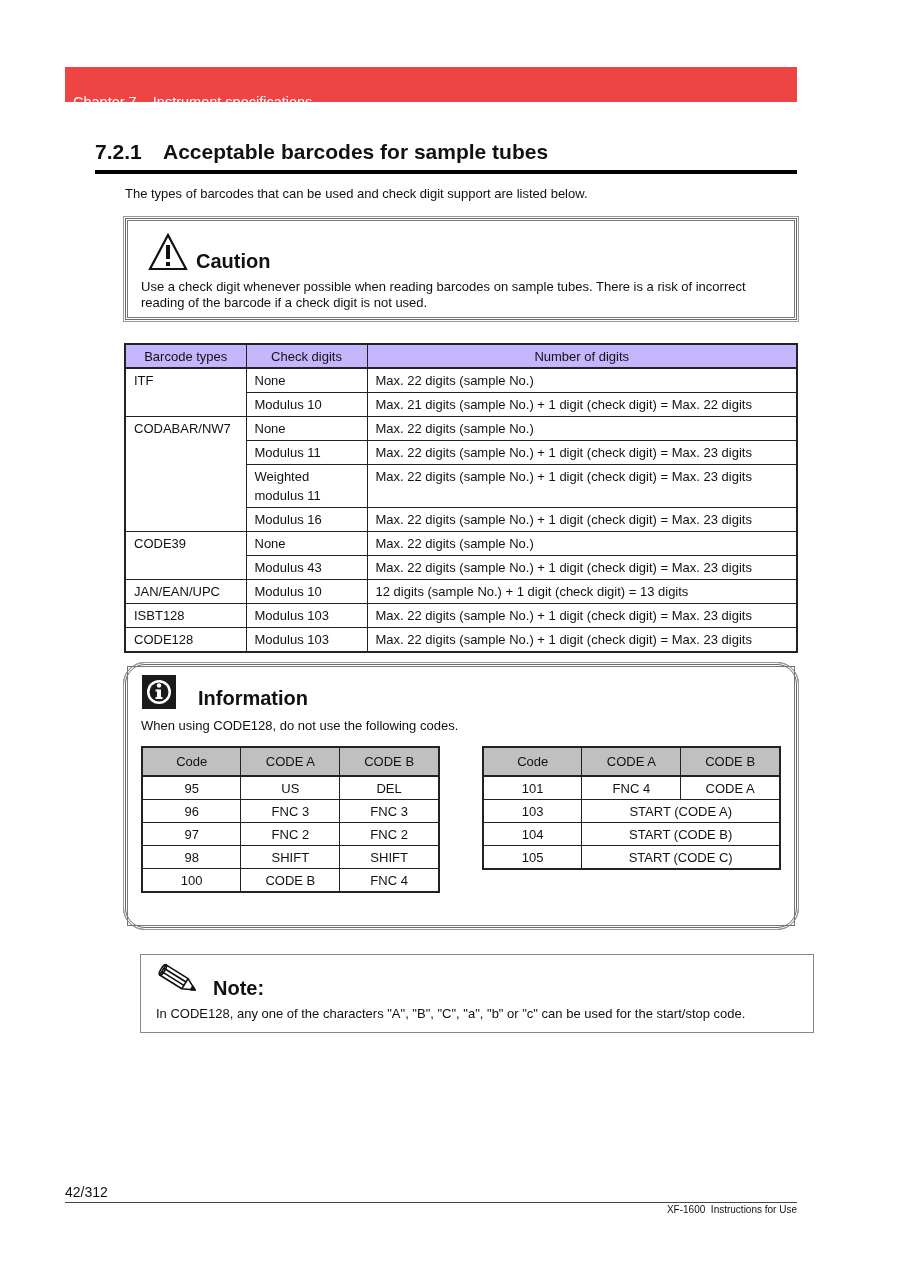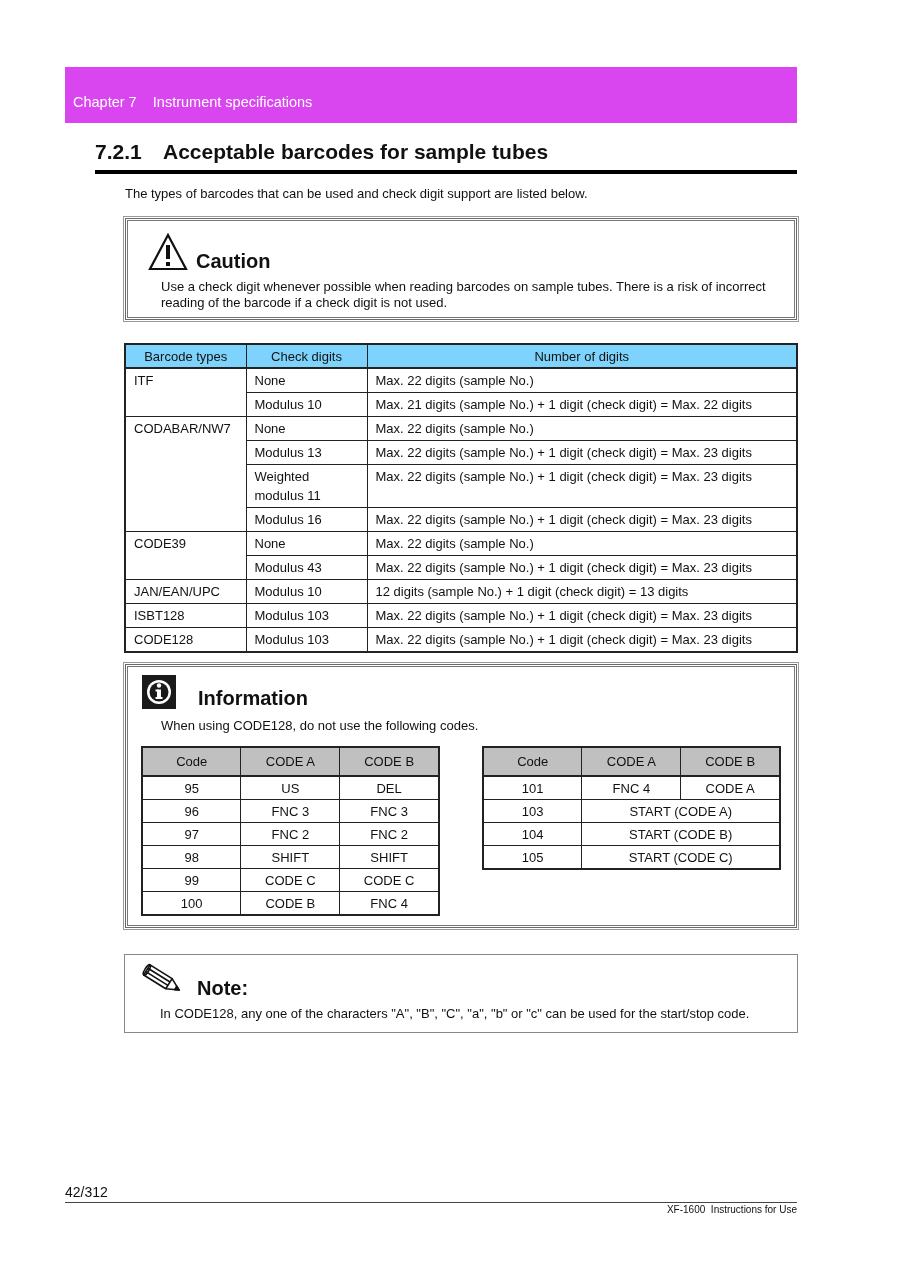--- a/index.html
+++ b/index.html
@@ -1,51 +1,51 @@
 <!DOCTYPE html>
 <html><head>
 <meta charset="utf-8">
 <style>
   html, body { margin:0; padding:0; background:#ffffff; }
   body { width:905px; height:1280px; position:relative; overflow:hidden;
          font-family:"Liberation Sans", sans-serif; color:#111; }
-  .chapter-bar { position:absolute; left:65px; top:67px; width:732px; height:56px;
-                 background:#d946ef; }
+  .chapter-bar { position:absolute; left:65px; top:67px; width:732px; height:35px;
+                 background:#ef4444; }
   .chapter-bar span { position:absolute; left:8px; top:27px; font-size:14.5px; color:#fff; letter-spacing:0; }
   .section-title { position:absolute; left:95px; top:140px; font-size:21px; font-weight:bold; }
   .section-title .num { display:inline-block; width:68px; }
   .title-rule { position:absolute; left:95px; top:170px; width:702px; height:4px; background:#000; }
   .intro { position:absolute; left:125px; top:186px; font-size:13px; }
 
   .box-double { position:absolute; border:3px double #6a6a6a; box-sizing:border-box;
                 outline:1px solid #999; outline-offset:-1px; }
   .box-double::before { content:""; position:absolute; inset:1px; border:1px solid #777; pointer-events:none; }
   .caution-box { left:123px; top:216px; width:676px; height:106px; }
   .caution-icon { position:absolute; left:22px; top:14px; width:40px; height:38px; }
   .box-heading { position:absolute; font-size:20px; font-weight:bold; }
   .caution-box .box-heading { left:70px; top:31px; }
-  .box-text { position:absolute; font-size:13px; line-height:16px;margin-left:20px; }
+  .box-text { position:absolute; font-size:13px; line-height:16px; }
   .caution-box .box-text { left:15px; top:60px; width:645px; }
 
   table { border-collapse:collapse; font-size:13px; }
   .main-table { position:absolute; left:124px; top:343px; width:674px; border:2px solid #222; }
-  .main-table th { background:#7dd3fc; font-weight:normal; height:22px; border:1px solid #222; border-bottom:2px solid #222; padding:0; }
+  .main-table th { background:#c4b5fd; font-weight:normal; height:22px; border:1px solid #222; border-bottom:2px solid #222; padding:0; }
   .main-table td { border:1px solid #222; padding:2px 8px; height:19px; vertical-align:top; line-height:19px; }
 
-  .info-box { left:123px; top:662px; width:676px; height:268px; }
+  .info-box { left:123px; top:662px; width:676px; height:268px;border-radius:22px; }
   .info-icon { position:absolute; left:16px; top:10px; width:34px; height:34px; background:#1a1a1a; }
   .info-box .box-heading { left:72px; top:22px; }
   .info-box .box-text { left:15px; top:53px; }
   .code-table { position:absolute; border:2px solid #222; text-align:center; }
   .code-table th { background:#c0c0c0; font-weight:normal; height:21px; border:1px solid #222; border-bottom:2px solid #222; padding:3px; }
   .code-table td { border:1px solid #222; height:22px; padding:0;text-align:center; }
   .code-table-left { left:15px; top:81px; width:299px; }
   .code-table-right { left:356px; top:81px; width:299px; }
 
-  .note-box { position:absolute; left:124px; top:954px; width:674px; height:79px; border:1px solid #888; box-sizing:border-box; }
+  .note-box { position:absolute; left:140px; top:954px; width:674px; height:79px; border:1px solid #888; box-sizing:border-box; }
   .note-icon { position:absolute; left:15px; top:8px; width:46px; height:34px; }
   .note-box .box-heading { left:72px; top:22px; }
   .note-box .box-text { left:15px; top:51px; }
 
   .page-num { position:absolute; left:65px; top:1184px; font-size:14px; }
   .footer-rule { position:absolute; left:65px; top:1202px; width:732px; height:1px; background:#444; }
   .footer-title { position:absolute; right:108px; top:1204px; font-size:10px; }
 </style>
 </head>
 <body>
@@ -92,21 +92,21 @@
     <tr>
       <td>Modulus 10</td>
       <td>Max. 21 digits (sample No.) + 1 digit (check digit) = Max. 22 digits</td>
     </tr>
     <tr>
       <td rowspan="4">CODABAR/NW7</td>
       <td>None</td>
       <td>Max. 22 digits (sample No.)</td>
     </tr>
     <tr>
-      <td>Modulus 13</td>
+      <td>Modulus 11</td>
       <td>Max. 22 digits (sample No.) + 1 digit (check digit) = Max. 23 digits</td>
     </tr>
     <tr>
       <td style="padding-right:20px">Weighted modulus 11</td>
       <td>Max. 22 digits (sample No.) + 1 digit (check digit) = Max. 23 digits</td>
     </tr>
     <tr>
       <td>Modulus 16</td>
       <td>Max. 22 digits (sample No.) + 1 digit (check digit) = Max. 23 digits</td>
     </tr>
@@ -179,25 +179,20 @@
           <td>97</td>
           <td>FNC 2</td>
           <td>FNC 2</td>
         </tr>
       <tr>
           <td>98</td>
           <td>SHIFT</td>
           <td>SHIFT</td>
         </tr>
       <tr>
-          <td>99</td>
-          <td>CODE C</td>
-          <td>CODE C</td>
-        </tr>
-      <tr>
           <td>100</td>
           <td>CODE B</td>
           <td>FNC 4</td>
         </tr>
     </tbody>
   </table>
 
   <table class="code-table code-table-right">
     <colgroup>
         <col style="width:33.3%">

